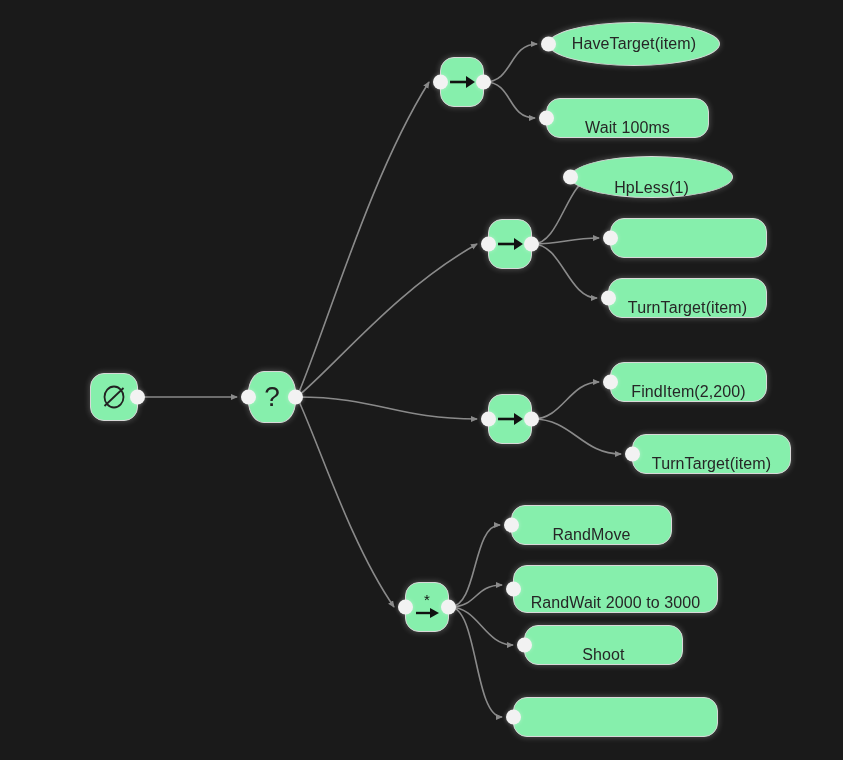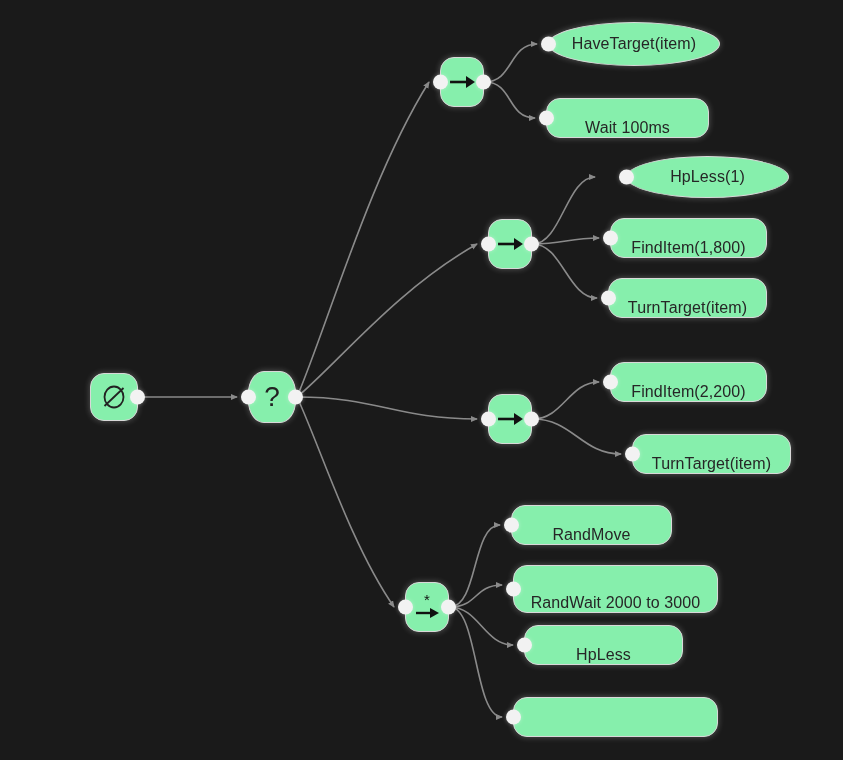--- a/index.html
+++ b/index.html
@@ -165,26 +165,25 @@
         <span class="port port-out"></span>
       </div>
       <div class="node node-condition" style="left: 548px; top: 22px; width: 172px; height: 44px;">
         <span class="label">HaveTarget(item)</span>
         <span class="port port-in"></span>
       </div>
       <div class="node node-action" style="left: 546px; top: 98px; width: 163px; height: 40px;">
         <span class="label">Wait 100ms</span>
         <span class="port port-in"></span>
       </div>
-      <div class="node node-condition" style="left: 626px; top: 156px; width: 163px; height: 42px;">
+      <div class="node node-condition" style="left: 570px; top: 156px; width: 163px; height: 42px; align-items: flex-end;">
         <span class="label">HpLess(1)</span>
         <span class="port port-in"></span>
       </div>
       <div class="node node-action" style="left: 610px; top: 218px; width: 157px; height: 40px;">
-        <span class="label">FindItem(1,800)</span>
         <span class="port port-in"></span>
       </div>
       <div class="node node-action" style="left: 608px; top: 278px; width: 159px; height: 40px;">
         <span class="label">TurnTarget(item)</span>
         <span class="port port-in"></span>
       </div>
       <div class="node node-action" style="left: 610px; top: 362px; width: 157px; height: 40px;">
         <span class="label">FindItem(2,200)</span>
         <span class="port port-in"></span>
       </div>
@@ -194,20 +193,20 @@
       </div>
       <div class="node node-action" style="left: 511px; top: 505px; width: 161px; height: 40px;">
         <span class="label">RandMove</span>
         <span class="port port-in"></span>
       </div>
       <div class="node node-action" style="left: 513px; top: 565px; width: 205px; height: 48px;">
         <span class="label">RandWait 2000 to 3000</span>
         <span class="port port-in"></span>
       </div>
       <div class="node node-action" style="left: 524px; top: 625px; width: 159px; height: 40px;">
-        <span class="label">HpLess</span>
+        <span class="label">Shoot</span>
         <span class="port port-in"></span>
       </div>
       <div class="node node-action" style="left: 513px; top: 697px; width: 205px; height: 40px;">
         <span class="port port-in"></span>
       </div>
     </div>
 </div>
 
 </body></html>

